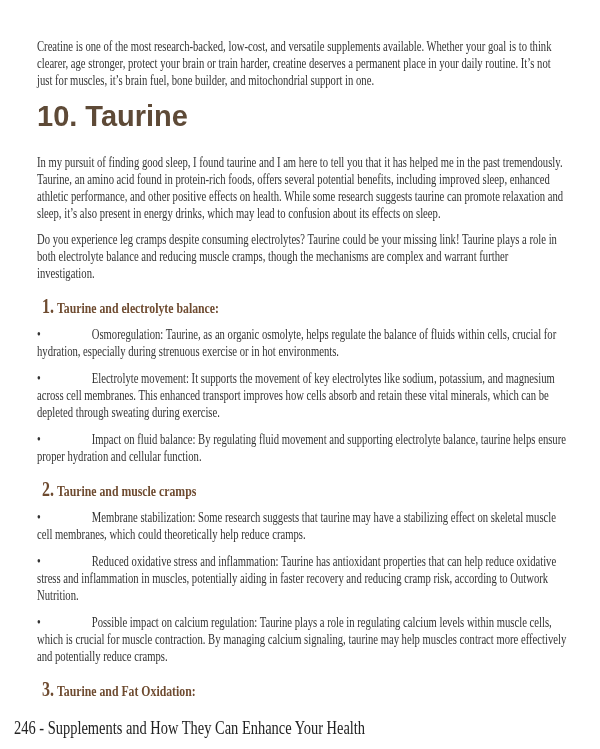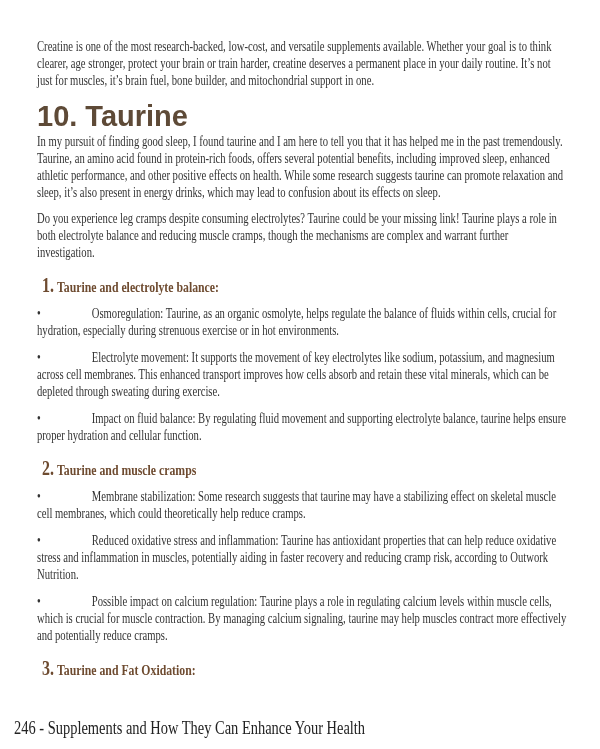--- a/index.html
+++ b/index.html
@@ -32,21 +32,21 @@
     margin: 0 0 9px 0;
   }
 
   h1.chapter {
     font-family: "Liberation Sans", "DejaVu Sans", sans-serif;
     font-weight: bold;
     font-size: 29px;
     line-height: 33px;
     color: #5e4a37;
     letter-spacing: 0px;
-    margin: 11px 0 0 0;
+    margin: 11px 0 21px 0;
   }
 
   .sec-h {
     color: #6e4b30;
     margin: 12px 0 6px 5px;
     line-height: 24px;
     font-weight: bold;
   }
   .sec-num {
     font-size: 21px;

